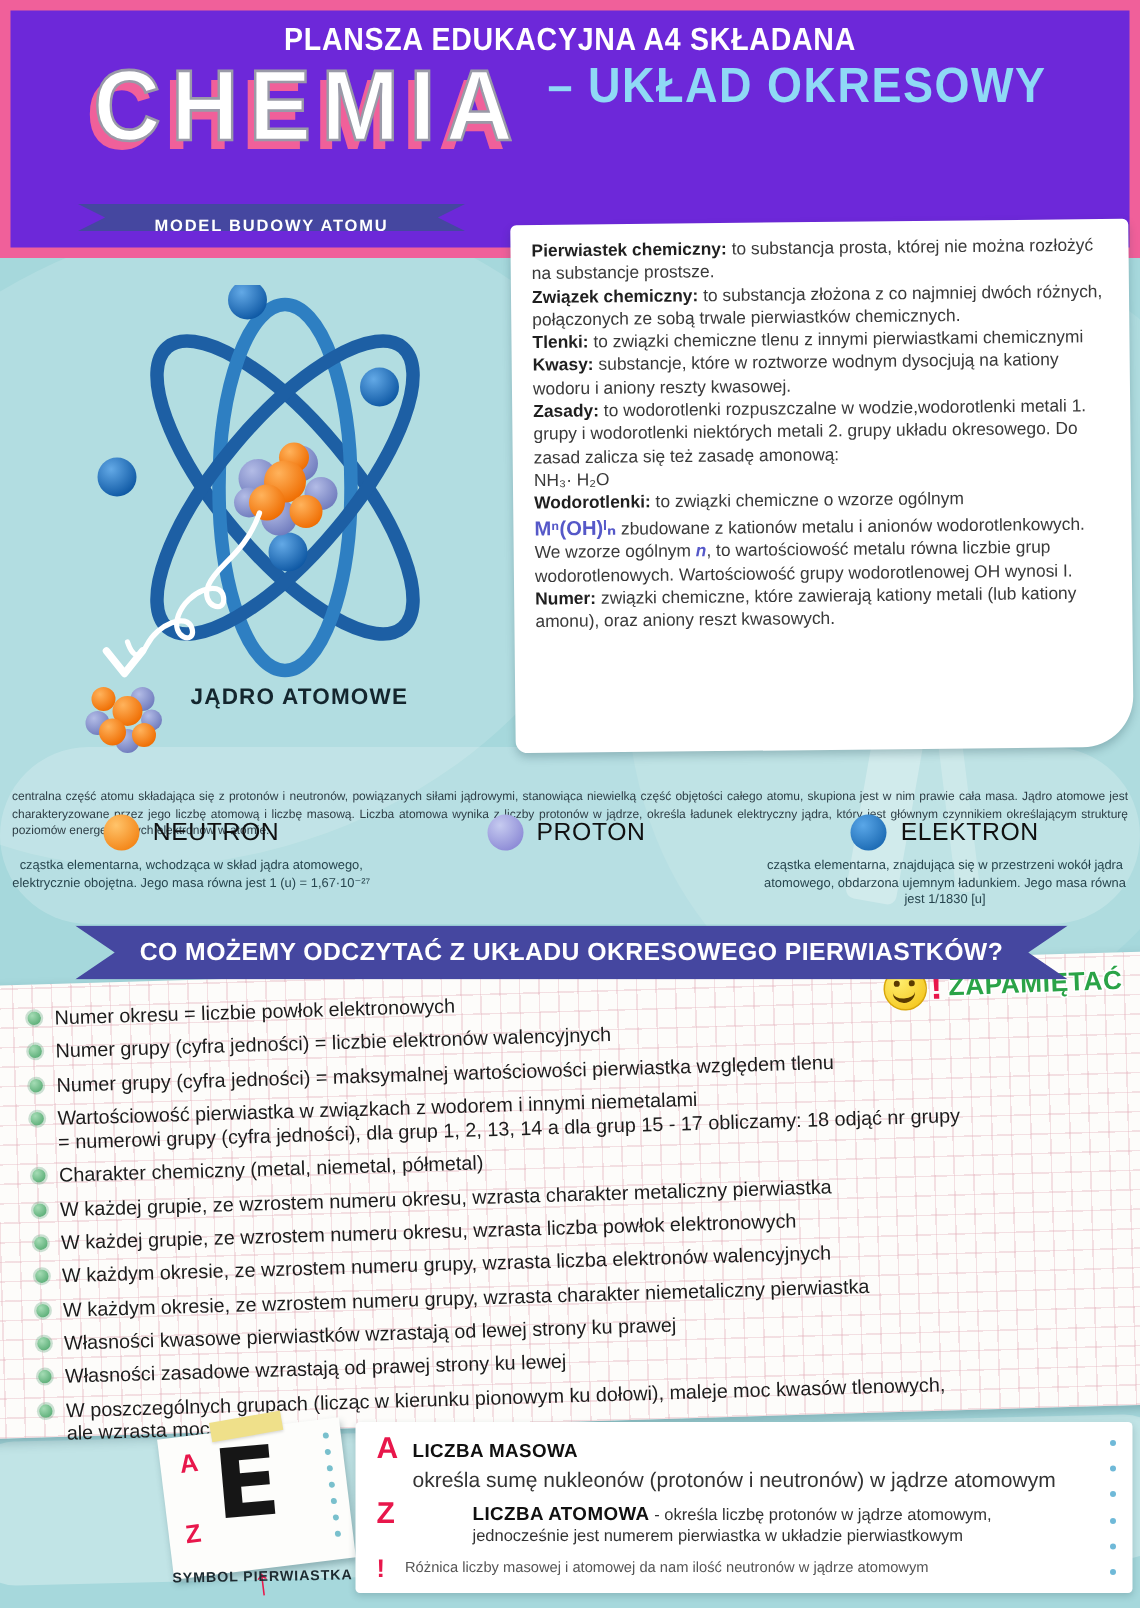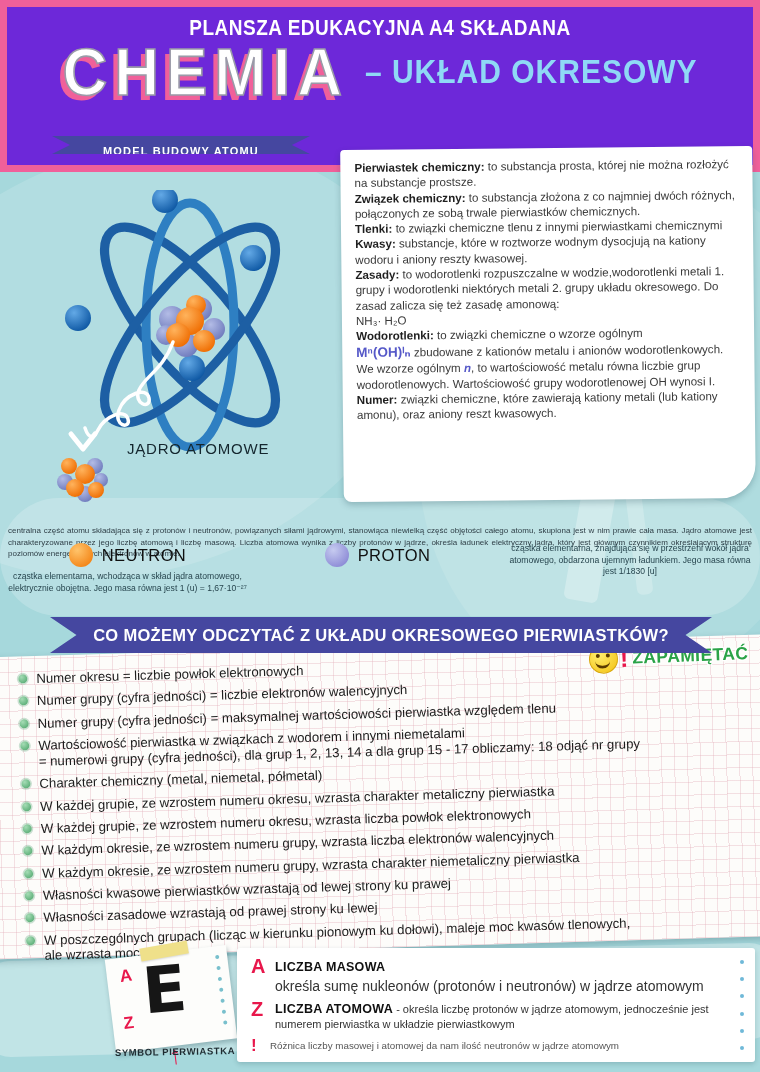--- a/index.html
+++ b/index.html
@@ -21,41 +21,41 @@
   .beaker2 { left:630px; top:470px; width:16px; height:125px;
          background:rgba(255,255,255,0.22); transform:rotate(-7deg); border-radius:6px; }
   .band-bottom { left:-20px; top:952px; width:800px; height:96px;
          background:rgba(255,255,255,0.30); transform:rotate(-1.4deg); border-radius:30px; }
 
   
   .header { position:absolute; left:0; top:0; width:760px; height:172px;
     background:#6d28d9; border:7px solid #f0609a; box-sizing:border-box; }
   .kicker { margin-top:10px; text-align:center; color:#ffffff; font-weight:bold;
     font-size:19px; letter-spacing:0.5px; transform:scaleY(1.12); }
-  .title-row { display:flex; justify-content:center; align-items:center; gap:16px; margin-top:2px; }
+  .title-row { display:flex; justify-content:center; align-items:flex-start; gap:16px; margin-top:2px; }
   .chemia { font-size:62px; font-weight:800; color:#ffffff; letter-spacing:7px; line-height:1;
     -webkit-text-stroke:1.6px #9a9aa8;
     text-shadow:-5px 5px 0 #f0609a; transform:scaleY(1.08); }
   .title-suffix { color:#8fd9f5; font-size:30px; font-weight:800; letter-spacing:1px;
     transform:scaleY(1.1); white-space:nowrap; }
 
   
   .ribbon { position:absolute; background:#4547a0; color:#fff; font-weight:bold;
     text-align:center; box-sizing:border-box; }
   .ribbon-model { left:52px; top:136px; width:258px; height:18px; line-height:31px;
     font-size:11px; letter-spacing:1.2px;
     clip-path:polygon(0 0,100% 0,93% 50%,100% 100%,0 100%,7% 50%); }
   .ribbon-banner { left:50px; top:617px; width:662px; height:36px; line-height:36px;
     font-size:16.5px; letter-spacing:0.3px; z-index:5;
     clip-path:polygon(0 0,100% 0,96% 50%,100% 100%,0 100%,4% 50%); }
 
   
   .atom-svg { position:absolute; left:25px; top:190px; width:320px; height:320px; }
   .orbit { fill:none; stroke-width:9; }
-  .nucleus-label { position:absolute; left:127px; top:440px; font-size:15px; font-weight:400;
+  .nucleus-label { position:absolute; left:127px; top:456px; font-size:15px; font-weight:700;
     color:#14262e; letter-spacing:0.8px; }
 
   
   .sheet { position:absolute; left:342px; top:148px; width:412px; height:352px;
     background:#ffffff; border-radius:4px 4px 34px 8px; transform:rotate(-0.6deg);
     box-shadow:0 3px 6px rgba(20,60,70,0.25); padding:10px 14px 8px 14px; box-sizing:border-box; }
   .sheet p { margin:0; font-size:11.6px; line-height:1.32; color:#3a3a3a; white-space:pre-line; }
   .term { font-weight:bold; color:#1f1f1f; }
   .formula { color:#5558c8; font-weight:bold; font-size:13.5px;text-align:right; }
   .sym-n { color:#5558c8; font-weight:bold; font-style:italic; }
@@ -122,21 +122,21 @@
     font-size:9.5px; font-weight:bold; color:#1d2b31; letter-spacing:0.6px; transform:rotate(-1deg); }
 
   
   .infopanel { position:absolute; left:237px; top:948px; width:518px; height:114px;
     background:#ffffff; border-radius:3px; box-shadow:0 2px 5px rgba(20,60,70,0.2);
     padding:9px 30px 8px 14px; box-sizing:border-box; }
   .info-row { display:flex; gap:9px; align-items:flex-start; }
   .info-letter { color:#e8174b; font-weight:900; font-size:20px; line-height:0.95; width:15px; flex:0 0 auto; }
   .info-title { font-weight:800; font-size:12.5px; color:#101010; letter-spacing:0.3px; padding-top:3px; }
   .info-desc { font-size:14px; line-height:1.3; color:#333; }
-  .info-inline { font-size:11px; line-height:1.3; color:#333; padding-top:1px; }
+  .info-inline { font-size:11px; line-height:1.3; color:#333; padding-top:1px;margin-left:40px; }
   .info-inline b { font-weight:800; font-size:12.5px; color:#101010; letter-spacing:0.3px; }
   .mass-desc { margin:1px 0 5px 24px; }
   .note-row { margin-top:6px; }
   .note-mark { color:#e8174b; font-weight:900; font-size:17px; line-height:0.9; width:10px; flex:0 0 auto; }
   .note-text { font-size:9.8px; color:#555; padding-top:2px; }
   .panel-dots { position:absolute; right:11px; top:12px; bottom:12px;
     display:flex; flex-direction:column; justify-content:space-between; }
   .panel-dots i { width:4px; height:4px; border-radius:50%; background:#6fb9d8; }
 </style>
 </head>
@@ -237,20 +237,24 @@
       </div>
       <div class="particle-desc">cząstka elementarna, wchodząca w skład jądra atomowego, elektrycznie obojętna. Jego masa równa jest 1 (u) = 1,67·10⁻²⁷</div>
     </div>
     <div class="particle proton">
       <div class="particle-head">
         <span class="ball ball-proton"></span>
         <span class="particle-name">PROTON</span>
       </div>
     </div>
     <div class="particle elektron">
+      <div class="particle-head">
+        <span class="ball ball-elektron"></span>
+        <span class="particle-name">ELEKTRON</span>
+      </div>
       <div class="particle-desc">cząstka elementarna, znajdująca się w przestrzeni wokół jądra atomowego, obdarzona ujemnym ładunkiem. Jego masa równa jest 1/1830 [u]</div>
     </div>
   </div>
 
   <div class="gridpanel">
     <div class="reminder">
       <span class="smiley"></span>
       <span class="bang">!</span>
       <span class="zapamietac">ZAPAMIĘTAĆ</span>
     </div>

